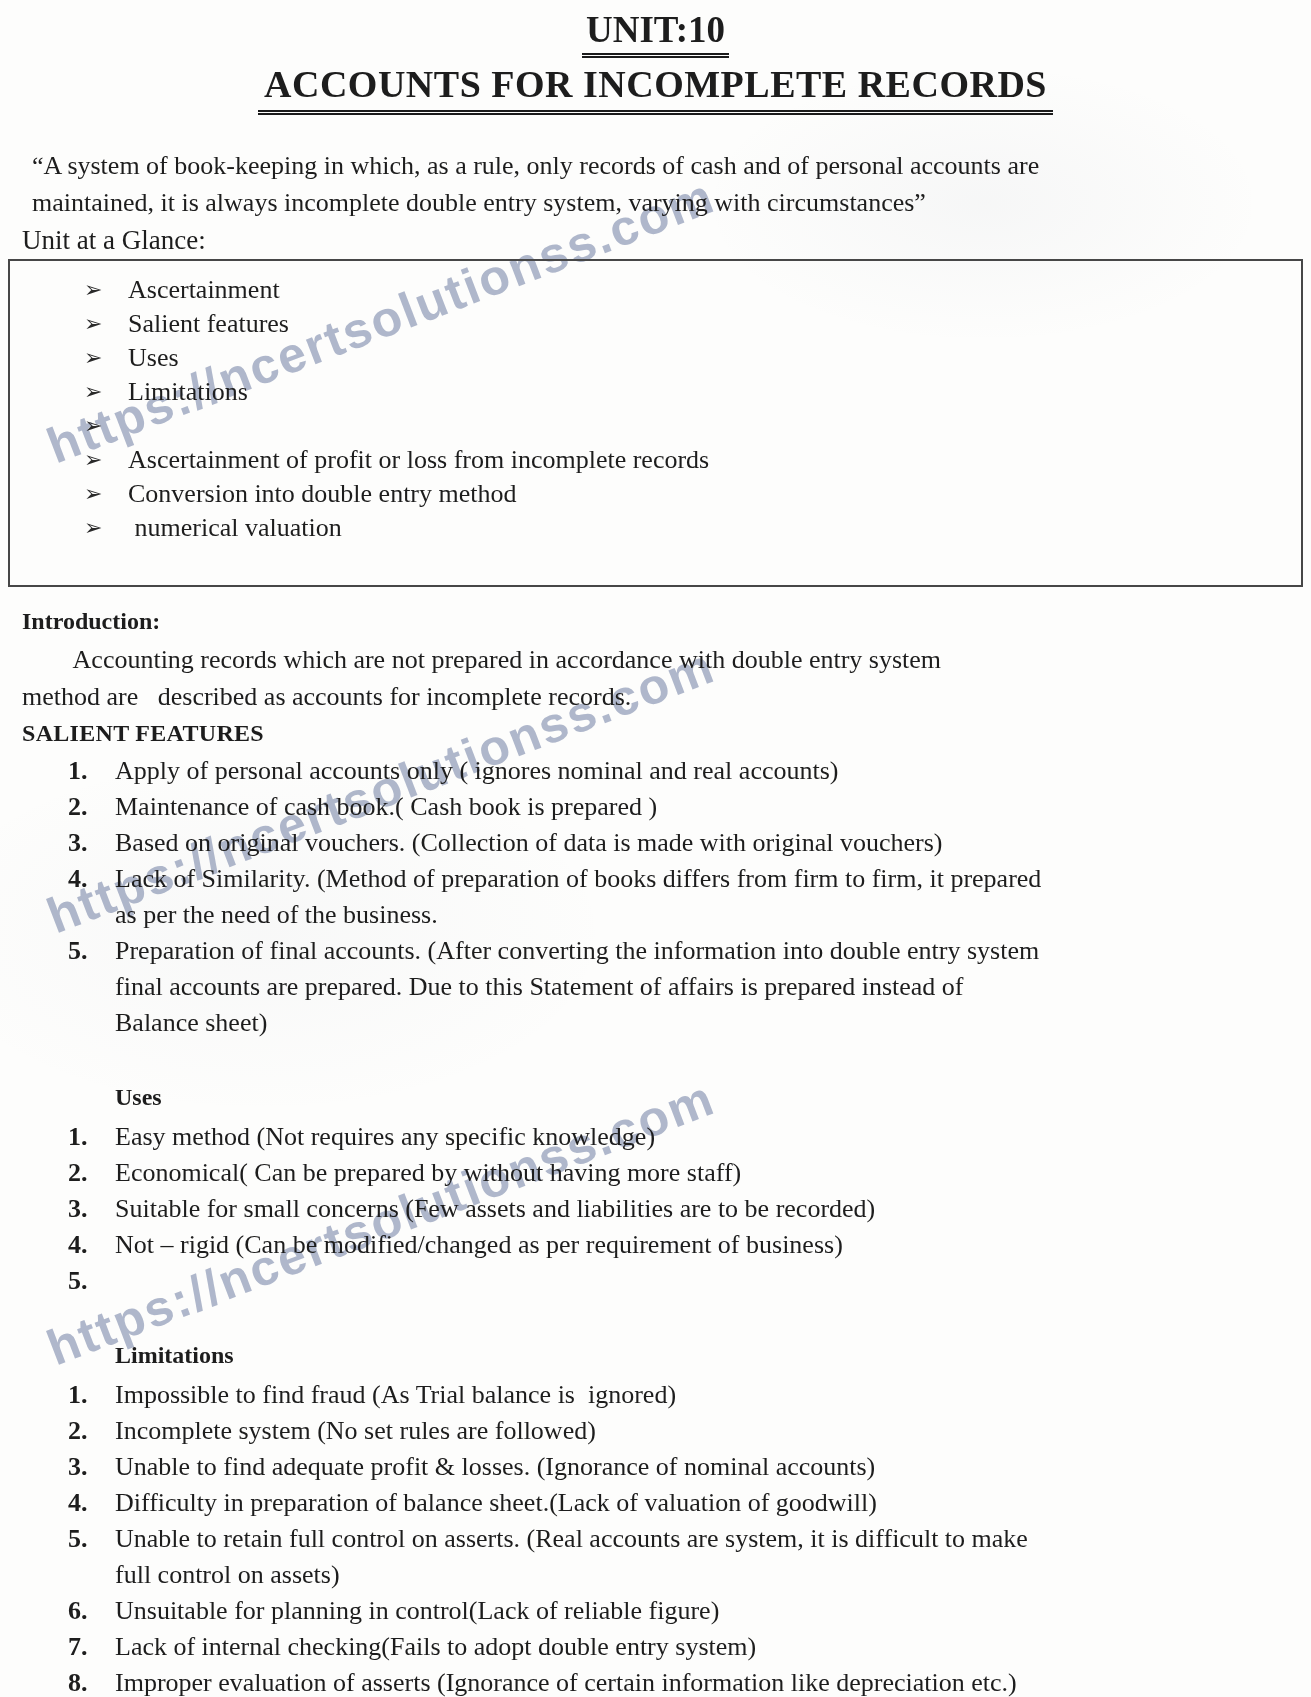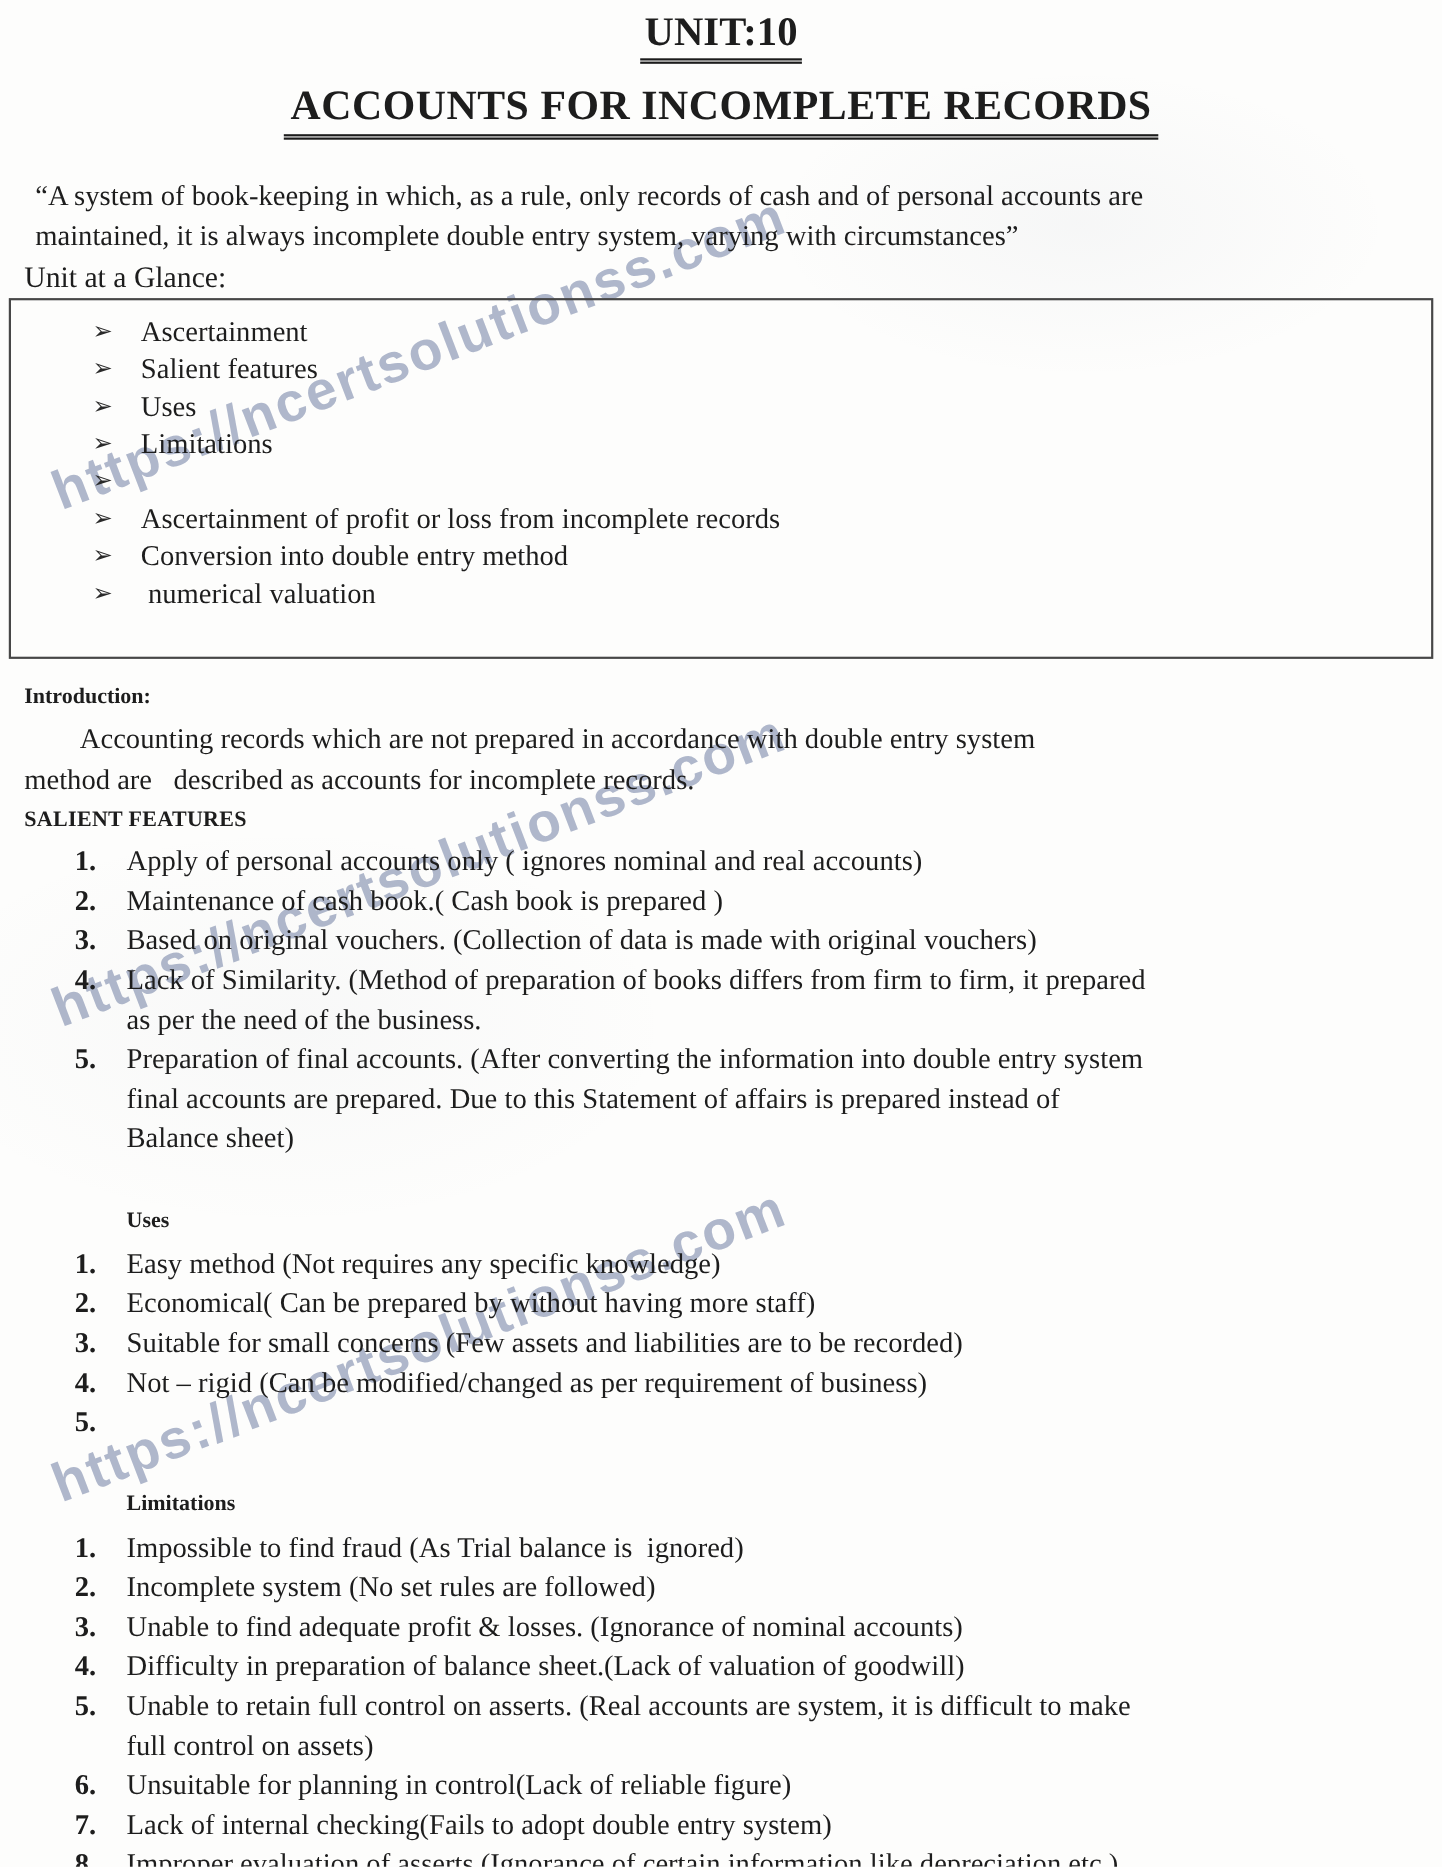--- a/index.html
+++ b/index.html
@@ -43,21 +43,21 @@
     display: inline-block;
     font-weight: bold; font-size: 37px;
     border-bottom: 5px double #1b1b1b;
     padding: 0 4px 2px 4px;
   }
   .main-title {
     display: inline-block;
     font-weight: bold; font-size: 38px; letter-spacing: 0.5px;
     border-bottom: 5px double #1b1b1b;
     padding: 0 6px 4px 6px;
-    margin-top: 16px;
+    margin-top: 4px;
   }
 
   .quote {
     font-size: 26px; line-height: 37px;
     margin: 32px 0 0 32px;
     white-space: pre;
   }
   .glance-label { font-size: 27px; line-height: 34px; margin: 2px 0 2px 22px; }
 
   .glance-box {
@@ -68,21 +68,21 @@
   }
   .glance-list { margin: 0; padding: 0; list-style: none; }
   .glance-item { display: flex; font-size: 26px; line-height: 34px; }
   .arrow-bullet {
     width: 44px; flex: 0 0 44px;
     font-family: "DejaVu Sans", sans-serif;
     font-size: 22px; color: #2a2a2a;
   }
   .glance-item-text { white-space: pre; }
 
-  .h-bold { font-weight: bold; font-size: 20px; line-height: 36px; }
+  .h-bold { font-weight: bold; font-size: 24px; line-height: 36px; }
   .h-intro { margin: 16px 0 0 22px; }
   .h-salient { margin: 0 0 2px 22px; letter-spacing: 0.3px; }
   .h-indent { margin: 38px 0 4px 115px; }
 
   .para {
     font-size: 26px; line-height: 37px;
     margin: 2px 0 0 22px;
     white-space: pre;
   }
 

